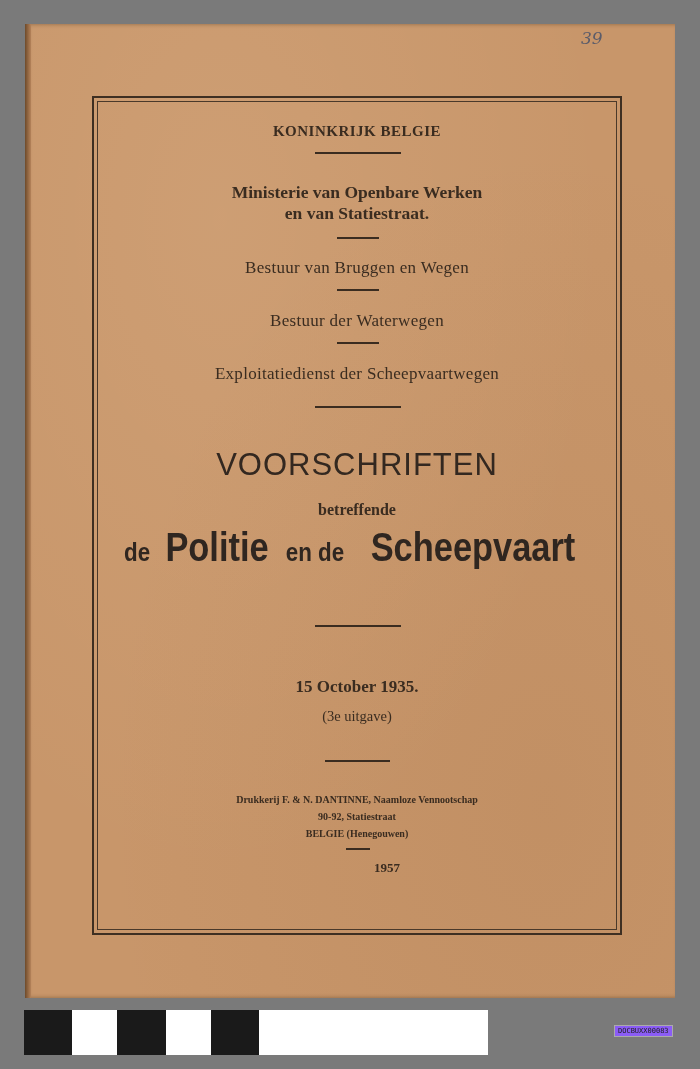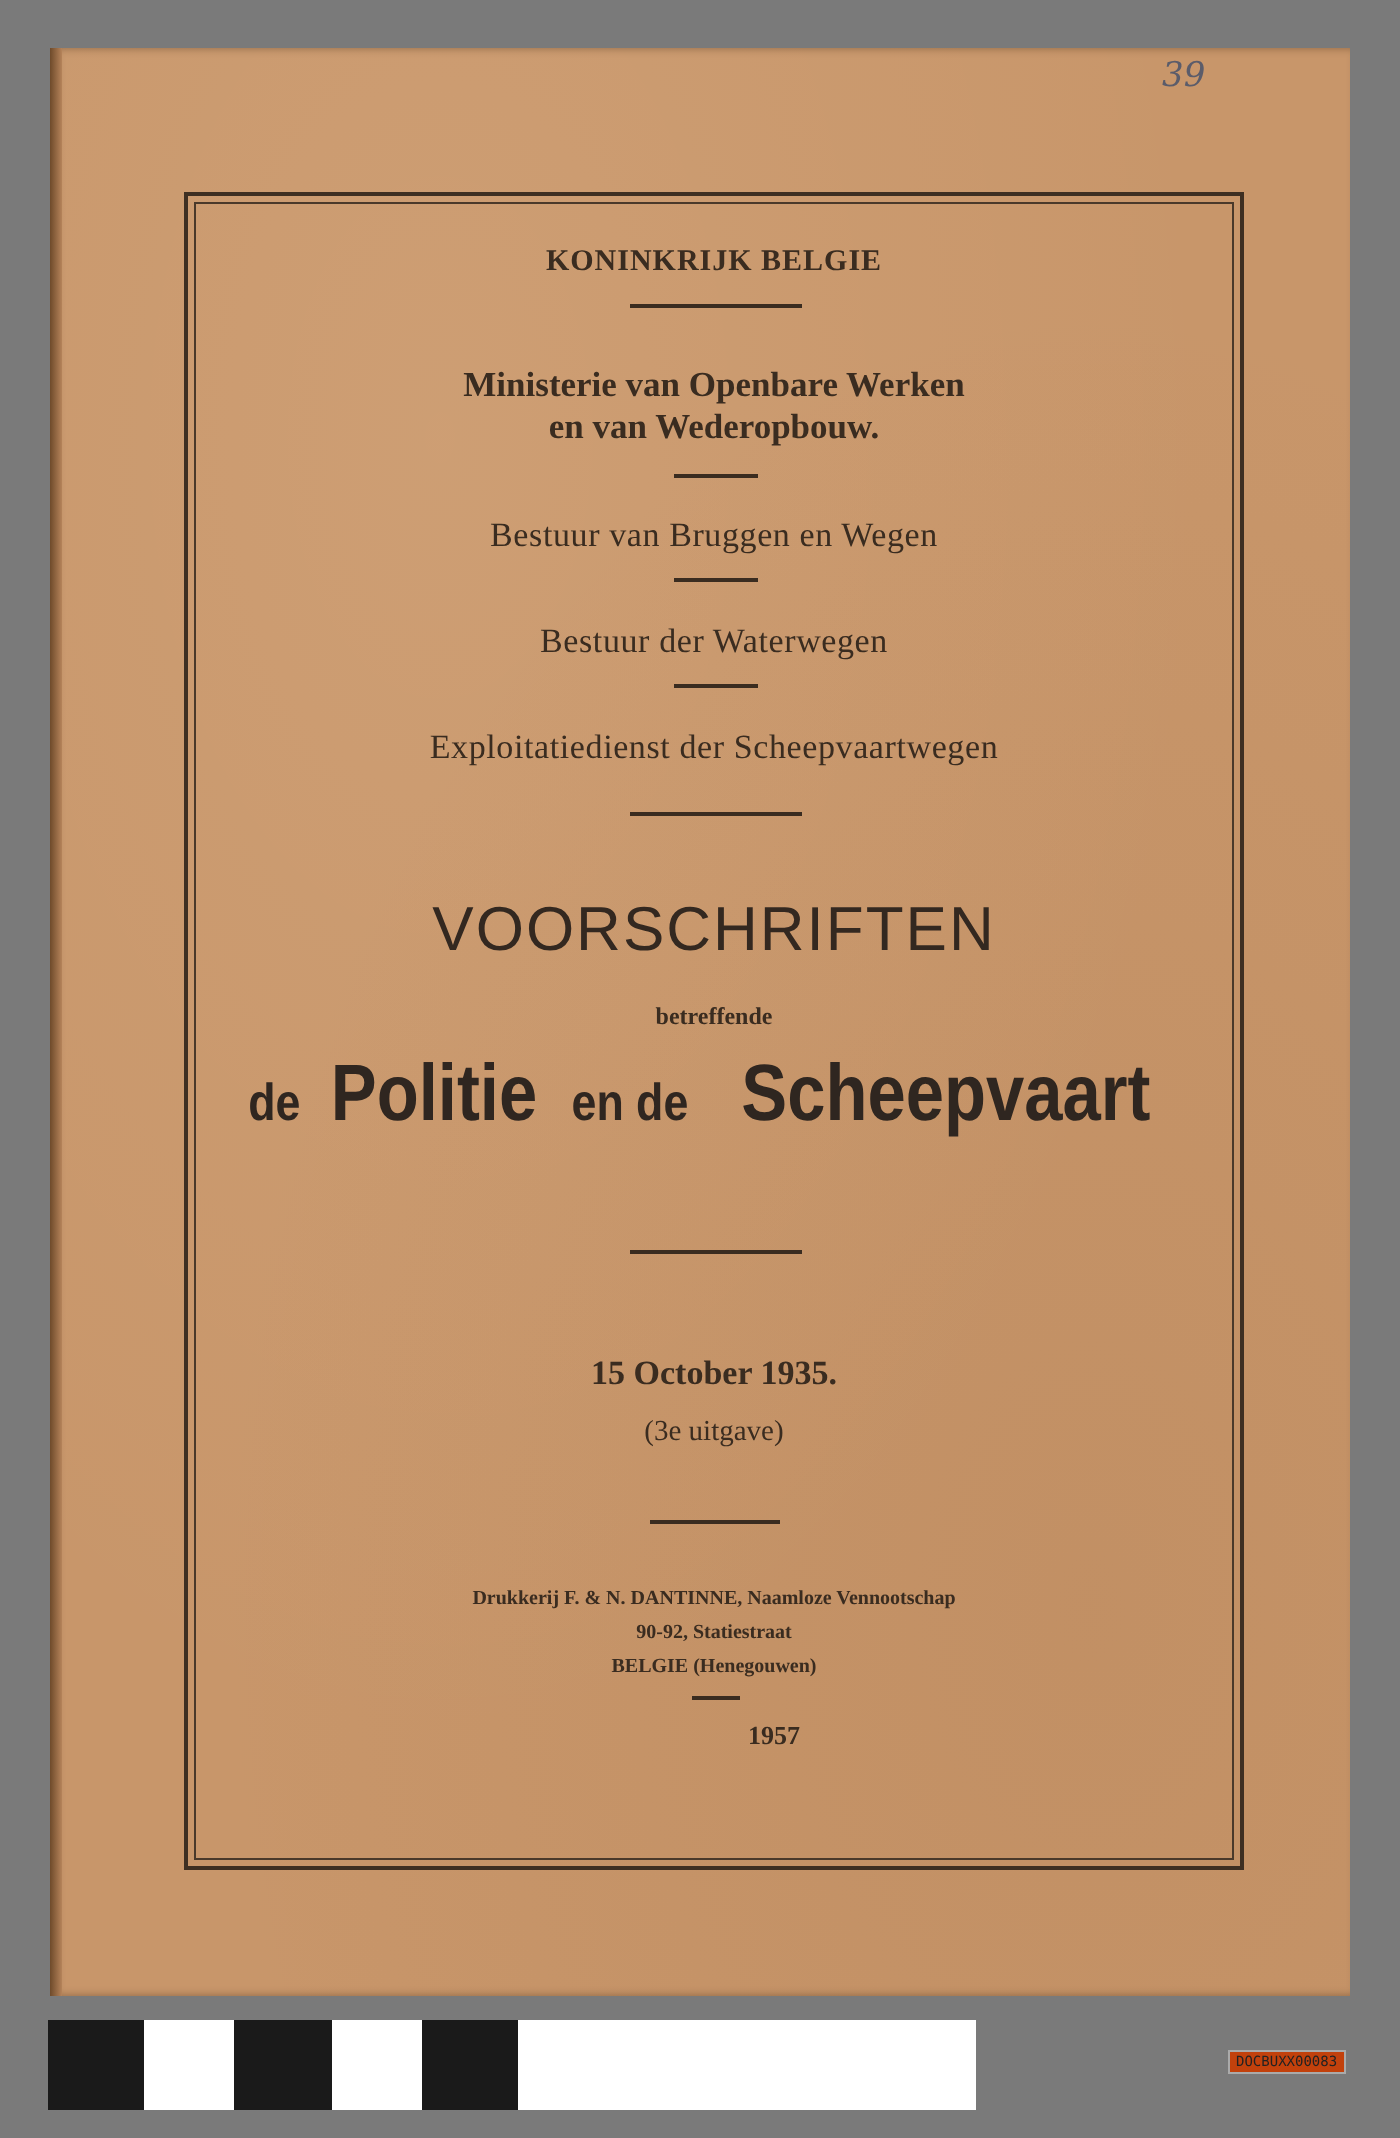--- a/index.html
+++ b/index.html
@@ -10,47 +10,47 @@
   .spine { position:absolute; left:0; top:0; width:6px; height:100%; background:linear-gradient(90deg,#6e4a2a,#b5835a); }
   .handwriting { position:absolute; left:556px; top:4px; font-family:"DejaVu Serif", serif; font-style:italic; font-size:17px; color:#5b5c6a; }
   .frame { position:absolute; left:55px; top:72px; width:530px; height:839px; border:2px solid #3e2f22; box-sizing:border-box;margin-left:12px; }
   .frame-inner { position:absolute; left:3px; top:3px; right:3px; bottom:3px; border:1px solid #4a392a; }
   .ct { position:absolute; left:0; width:100%; text-align:center; color:#3a2c20; }
   .rule { position:absolute; height:2px; background:#3a2c20; }
   .t-kingdom { font-family:"Liberation Serif", serif; font-weight:bold; font-size:15px; letter-spacing:0.5px; }
   .t-ministry { font-family:"Liberation Serif", serif; font-weight:bold; font-size:17.5px; line-height:21px; }
   .t-dept { font-family:"Liberation Serif", serif; font-size:17px; letter-spacing:0.3px; }
   .t-title { font-family:"Liberation Sans", sans-serif; font-size:31px; letter-spacing:1px; color:#332820; }
-  .t-sub { font-family:"Liberation Serif", serif; font-weight:bold; font-size:12px; }
+  .t-sub { font-family:"Liberation Serif", serif; font-weight:bold; font-size:16px; }
   .t-main { font-family:"Liberation Sans", sans-serif; font-weight:bold; color:#2f2620; white-space:nowrap; }
   .t-main .big { font-size:40px; transform:scaleX(0.86); display:inline-block; }
   .t-main .small { font-size:26px; transform:scaleX(0.86); display:inline-block; }
   .t-date { font-family:"Liberation Serif", serif; font-weight:bold; font-size:17px; }
   .t-ed { font-family:"Liberation Serif", serif; font-size:14.5px; }
   .t-print { font-family:"Liberation Serif", serif; font-weight:bold; font-size:10px; line-height:17px; }
   .t-year { font-family:"Liberation Serif", serif; font-weight:bold; font-size:13px; }
   .colorbar { position:absolute; left:24px; top:1010px; height:45px; display:flex; }
   .colorbar div { height:45px; }
-  .label { position:absolute; left:614px; top:1025px; padding:1px 3px; background:#c2410c; border:1px solid #aaa; font-family:"DejaVu Sans Mono", monospace; font-size:7px; color:#222; }
+  .label { position:absolute; left:614px; top:1025px; padding:1px 3px; background:#8b5cf6; border:1px solid #aaa; font-family:"DejaVu Sans Mono", monospace; font-size:7px; color:#222; }
 </style>
 </head>
 <body>
 
 <div class="cover">
   <div class="spine"></div>
   <div class="handwriting">39</div>
 
   <div class="frame">
     <div class="frame-inner"></div>
 
     <div class="ct t-kingdom" style="top:25px;">KONINKRIJK  BELGIE</div>
     <div class="rule" style="left:221px; width:86px; top:54px;"></div>
 
     <div class="ct t-ministry" style="top:84px;">Ministerie van Openbare Werken</div>
-    <div class="ct t-ministry" style="top:105px;">en van Wederopbouw.</div>
+    <div class="ct t-ministry" style="top:105px;">en van Statiestraat.</div>
     <div class="rule" style="left:243px; width:42px; top:139px;"></div>
 
     <div class="ct t-dept" style="top:160px;">Bestuur van Bruggen en Wegen</div>
     <div class="rule" style="left:243px; width:42px; top:191px;"></div>
 
     <div class="ct t-dept" style="top:213px;">Bestuur der Waterwegen</div>
     <div class="rule" style="left:243px; width:42px; top:244px;"></div>
 
     <div class="ct t-dept" style="top:266px;">Exploitatiedienst der Scheepvaartwegen</div>
     <div class="rule" style="left:221px; width:86px; top:308px;"></div>

